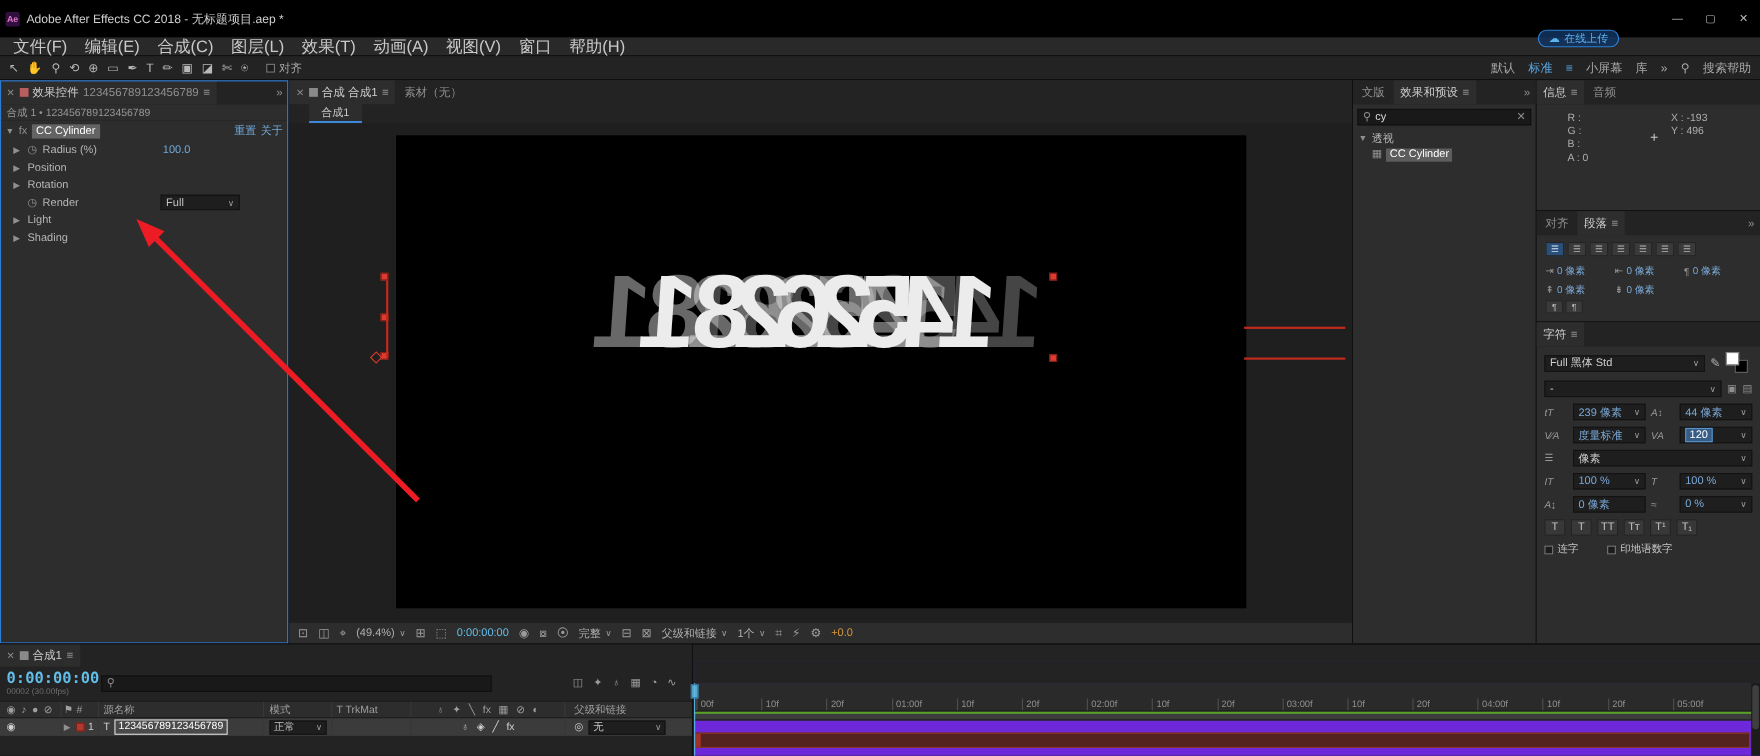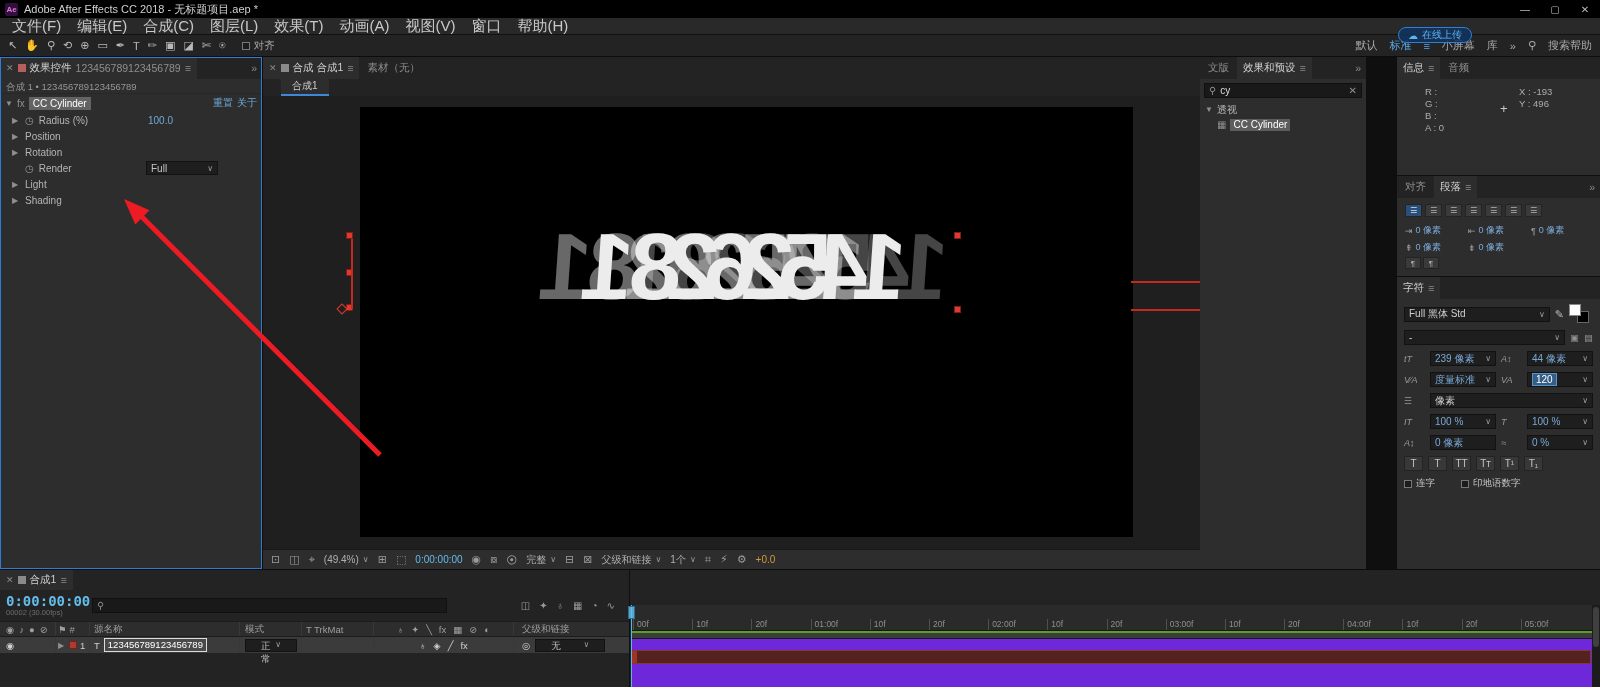--- a/index.html
+++ b/index.html
@@ -1,20 +1,20 @@
 <!DOCTYPE html>
 <html><head>
 <meta charset="utf-8">
 <style>
   *{box-sizing:border-box;margin:0;padding:0}
   html,body{width:1600px;height:687px;overflow:hidden}
   body{background:#101010;font-family:"Liberation Sans","DejaVu Sans",sans-serif;color:#c6c6c6;font-size:10px;position:relative}
 
   
-  .titlebar{height:18px;background:#000;display:flex;align-items:center;gap:6px;padding-left:5px;font-size:11px;color:#cfcfcf}
+  .titlebar{height:34px;background:#000;display:flex;align-items:center;gap:6px;padding-left:5px;font-size:11px;color:#cfcfcf}
   .ae{width:13px;height:13px;background:#31103f;color:#e178c9;font-size:8px;font-weight:bold;display:flex;align-items:center;justify-content:center;border-radius:2px;flex:none}
   .win{margin-left:auto;display:flex;height:100%}
   .win span{width:30px;display:flex;align-items:center;justify-content:center;font-size:10px;color:#bbb}
   .menubar{height:17px;background:#292929;display:flex;align-items:center;font-size:15px;color:#c9c9c9;padding-left:4px;border-bottom:1px solid #111}
   .menubar>span{padding:0 8px}
   .toolbar{height:22px;background:#232323;display:flex;align-items:center;font-size:12px;color:#a8a8a8;padding:0 8px;border-bottom:1px solid #0c0c0c}
   .tools{display:flex;gap:8px;align-items:center}
   .tool{font-size:11px;color:#b8b8b8}
   .tb-snap{display:flex;align-items:center;gap:4px;margin-left:16px;font-size:10.5px;color:#a8a8a8}
   .cb{width:8px;height:8px;border:1px solid #777;display:inline-block;background:#1c1c1c}
@@ -59,21 +59,21 @@
   .dtext{position:absolute;left:248px;top:104px;width:286px;height:112px;display:flex;align-items:center;justify-content:center;font-weight:bold;font-size:94px;color:#ececec;transform:scaleX(-1) skewX(4deg);letter-spacing:-15px;white-space:pre;text-shadow:42px 0 0 rgba(230,230,230,.45),-42px 0 0 rgba(230,230,230,.3)}
   .h{position:absolute;width:7px;height:7px;background:#df3a2f;border:1px solid #7e1e15}
   .anchor{position:absolute;width:8px;height:8px;border:1.5px solid #df3a2f;transform:rotate(45deg)}
   .rline{position:absolute;background:#c22a20}
   .statusbar{height:20px;background:#2d2d2d;border-top:1px solid #191919;display:flex;align-items:center;gap:9px;padding:0 8px;font-size:10px;color:#b0b0b0;flex:none}
   .sb-ic{color:#9a9a9a;font-size:11px}
   .sb-drop{display:flex;gap:4px;align-items:center}
   .exposure{color:#d3973c}
 
   
-  #panel-fxp{left:1200px;top:0;width:166px;height:512px}
+  #panel-fxp{left:1230px;top:0;width:166px;height:512px}
   .search{margin:4px;height:15px;background:#191919;border:1px solid #101010;display:flex;align-items:center;gap:4px;padding:0 4px;font-size:10px;color:#ddd}
   .search .sp{flex:1}
   .treerow{height:15px;display:flex;align-items:center;gap:4px;padding-left:5px;color:#b5b5b5}
   .treerow.indent{padding-left:17px}
   .selname{background:#5d5d5d;color:#fff;padding:0 3px;line-height:12px}
 
   
   .rpanel{position:absolute;left:1397px;width:203px;background:#2d2d2d;display:flex;flex-direction:column}
   #panel-info{top:0;height:118px}
   #panel-par{top:119px;height:100px}
@@ -116,21 +116,21 @@
   .tl-row{height:16px;background:#3b3b3b;color:#d0d0d0}
   .cell{height:100%;display:flex;align-items:center;border-right:1px solid #383838;flex:none}
   .c-icons{width:56px;gap:5px;padding-left:6px}
   .c-idx{width:34px;gap:3px;padding-left:2px}
   .c-name{width:150px;padding-left:4px;gap:4px}
   .c-mode{width:62px;padding-left:5px}
   .c-trk{width:72px;padding-left:4px}
   .c-sw{width:140px;gap:7px;justify-content:center}
   .c-parent{flex:1;border-right:none;padding-left:8px;gap:5px}
   .nbox{border:1px solid #dcdcdc;background:#4a4a4a;padding:0 3px;line-height:12px;color:#fff}
-  .mdrop{height:13px;background:#1e1e1e;border:1px solid #121212;display:flex;justify-content:space-between;padding:0 15px;gap:4px;color:#c3c3c3}
+  .mdrop{height:13px;background:#1e1e1e;border:1px solid #121212;display:flex;align-items:center;justify-content:space-between;padding:0 3px;gap:4px;color:#c3c3c3}
   .tl-right{position:absolute;left:631px;top:15px;right:0;height:100%;background:#6d28d9}
   .strip{height:20px;background:#232323}
   .ruler{height:26px;background:#2a2a2a;border-bottom:1px solid #151515;display:flex;align-items:flex-end;overflow:hidden;padding-left:2px}
   .tick{width:59.2px;flex:none;font-size:8.5px;color:#8f8f8f;border-left:1px solid #4f4f4f;padding-left:3px;height:11px;line-height:10px}
   .green{height:2px;background:#58a221}
   .warea{height:6px;background:#3c3c3c;border-bottom:1px solid #191919}
   .sp12{height:11px}
   .track{height:14px;margin-right:9px;background:#54231f;border:1px solid #8c352c;position:relative}
   .track::before{content:"";position:absolute;left:0;top:0;bottom:0;width:5px;background:#a03228}
   .cti{position:absolute;left:0;top:20px;bottom:0;width:1px;background:#59b7e8;z-index:5}

